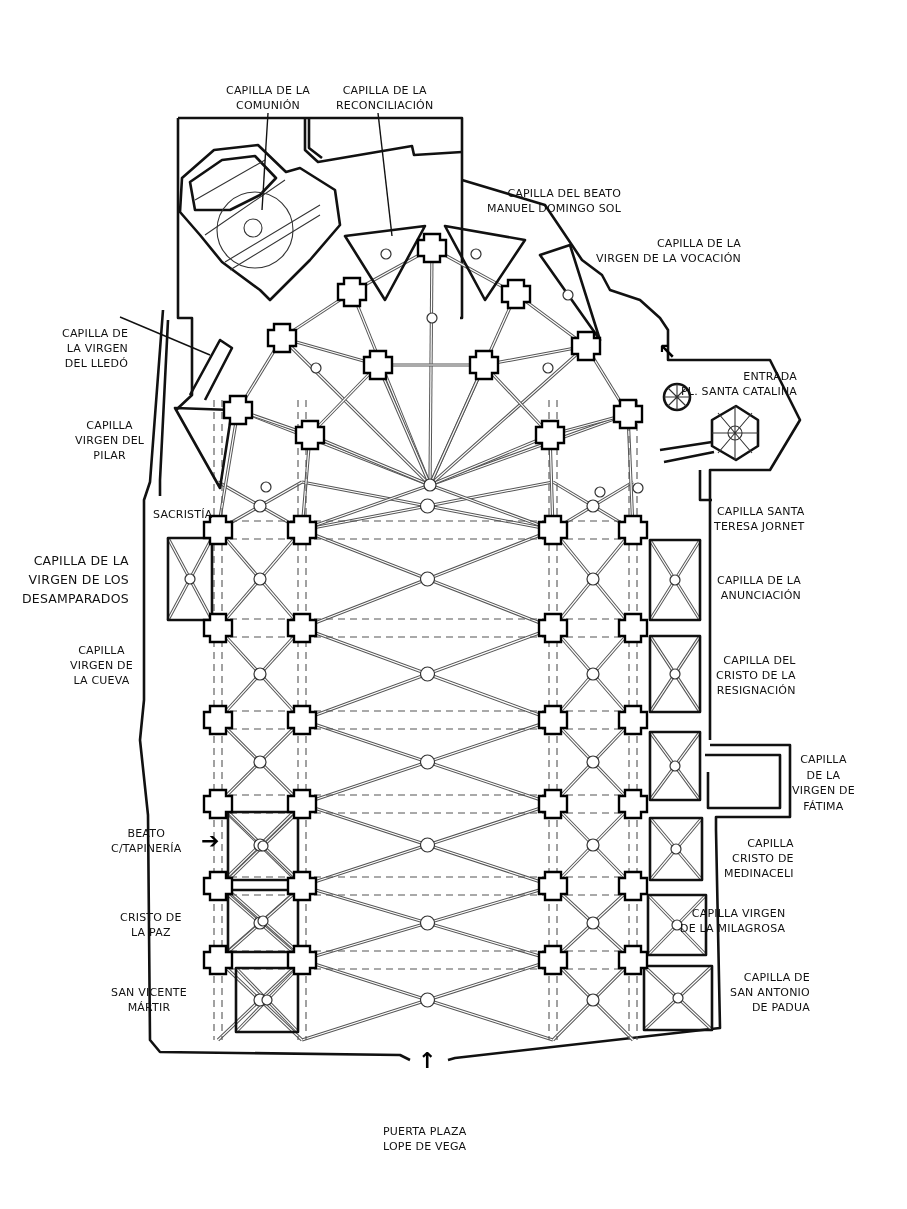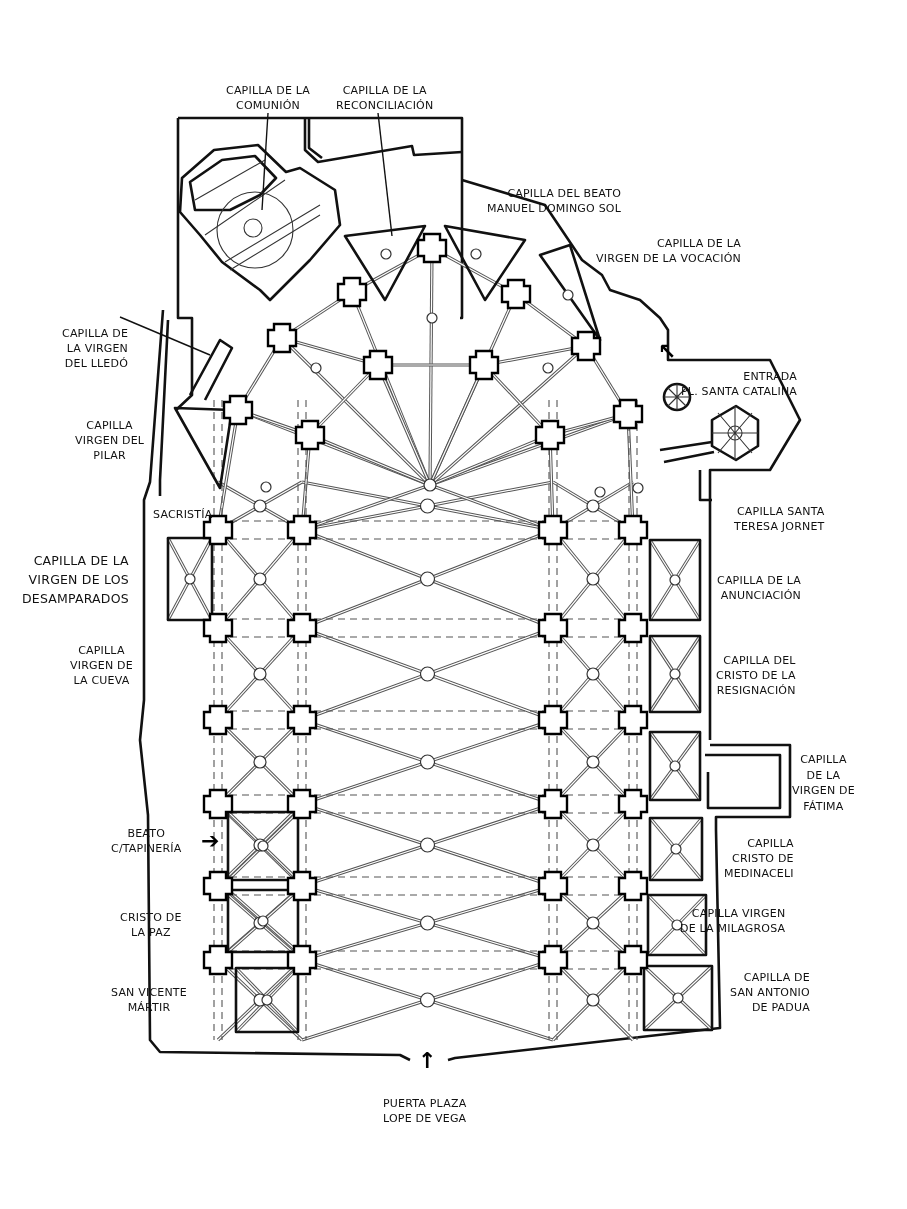--- a/index.html
+++ b/index.html
@@ -423,26 +423,26 @@
 <div class="arrow" style="left:201px;top:830px;">➔</div>
 <div class="lbl c" style="left:120px;top:910px;">
   <span>CRISTO DE</span>
   <span>LA PAZ</span>
 </div>
 <div class="lbl c" style="left:111px;top:985px;">
   <span>SAN VICENTE</span>
   <span>MÁRTIR</span>
 </div>
 <div class="arrow" style="left:418px;top:1050px;">↑</div>
-<div class="lbl c" style="left:383px;top:1096px;">
+<div class="lbl c" style="left:383px;top:1124px;">
   <span>PUERTA PLAZA</span>
   <span>LOPE DE VEGA</span>
 </div>
 
-<div class="lbl l" style="left:714px;top:504px;margin-left:20px;">
+<div class="lbl l" style="left:714px;top:504px;">
   <span>CAPILLA SANTA</span>
   <span>TERESA JORNET</span>
 </div>
 <div class="lbl l" style="left:717px;top:573px;">
   <span>CAPILLA DE LA</span>
   <span>ANUNCIACIÓN</span>
 </div>
 <div class="lbl l" style="left:716px;top:653px;">
   <span>CAPILLA DEL</span>
   <span>CRISTO DE LA</span>

